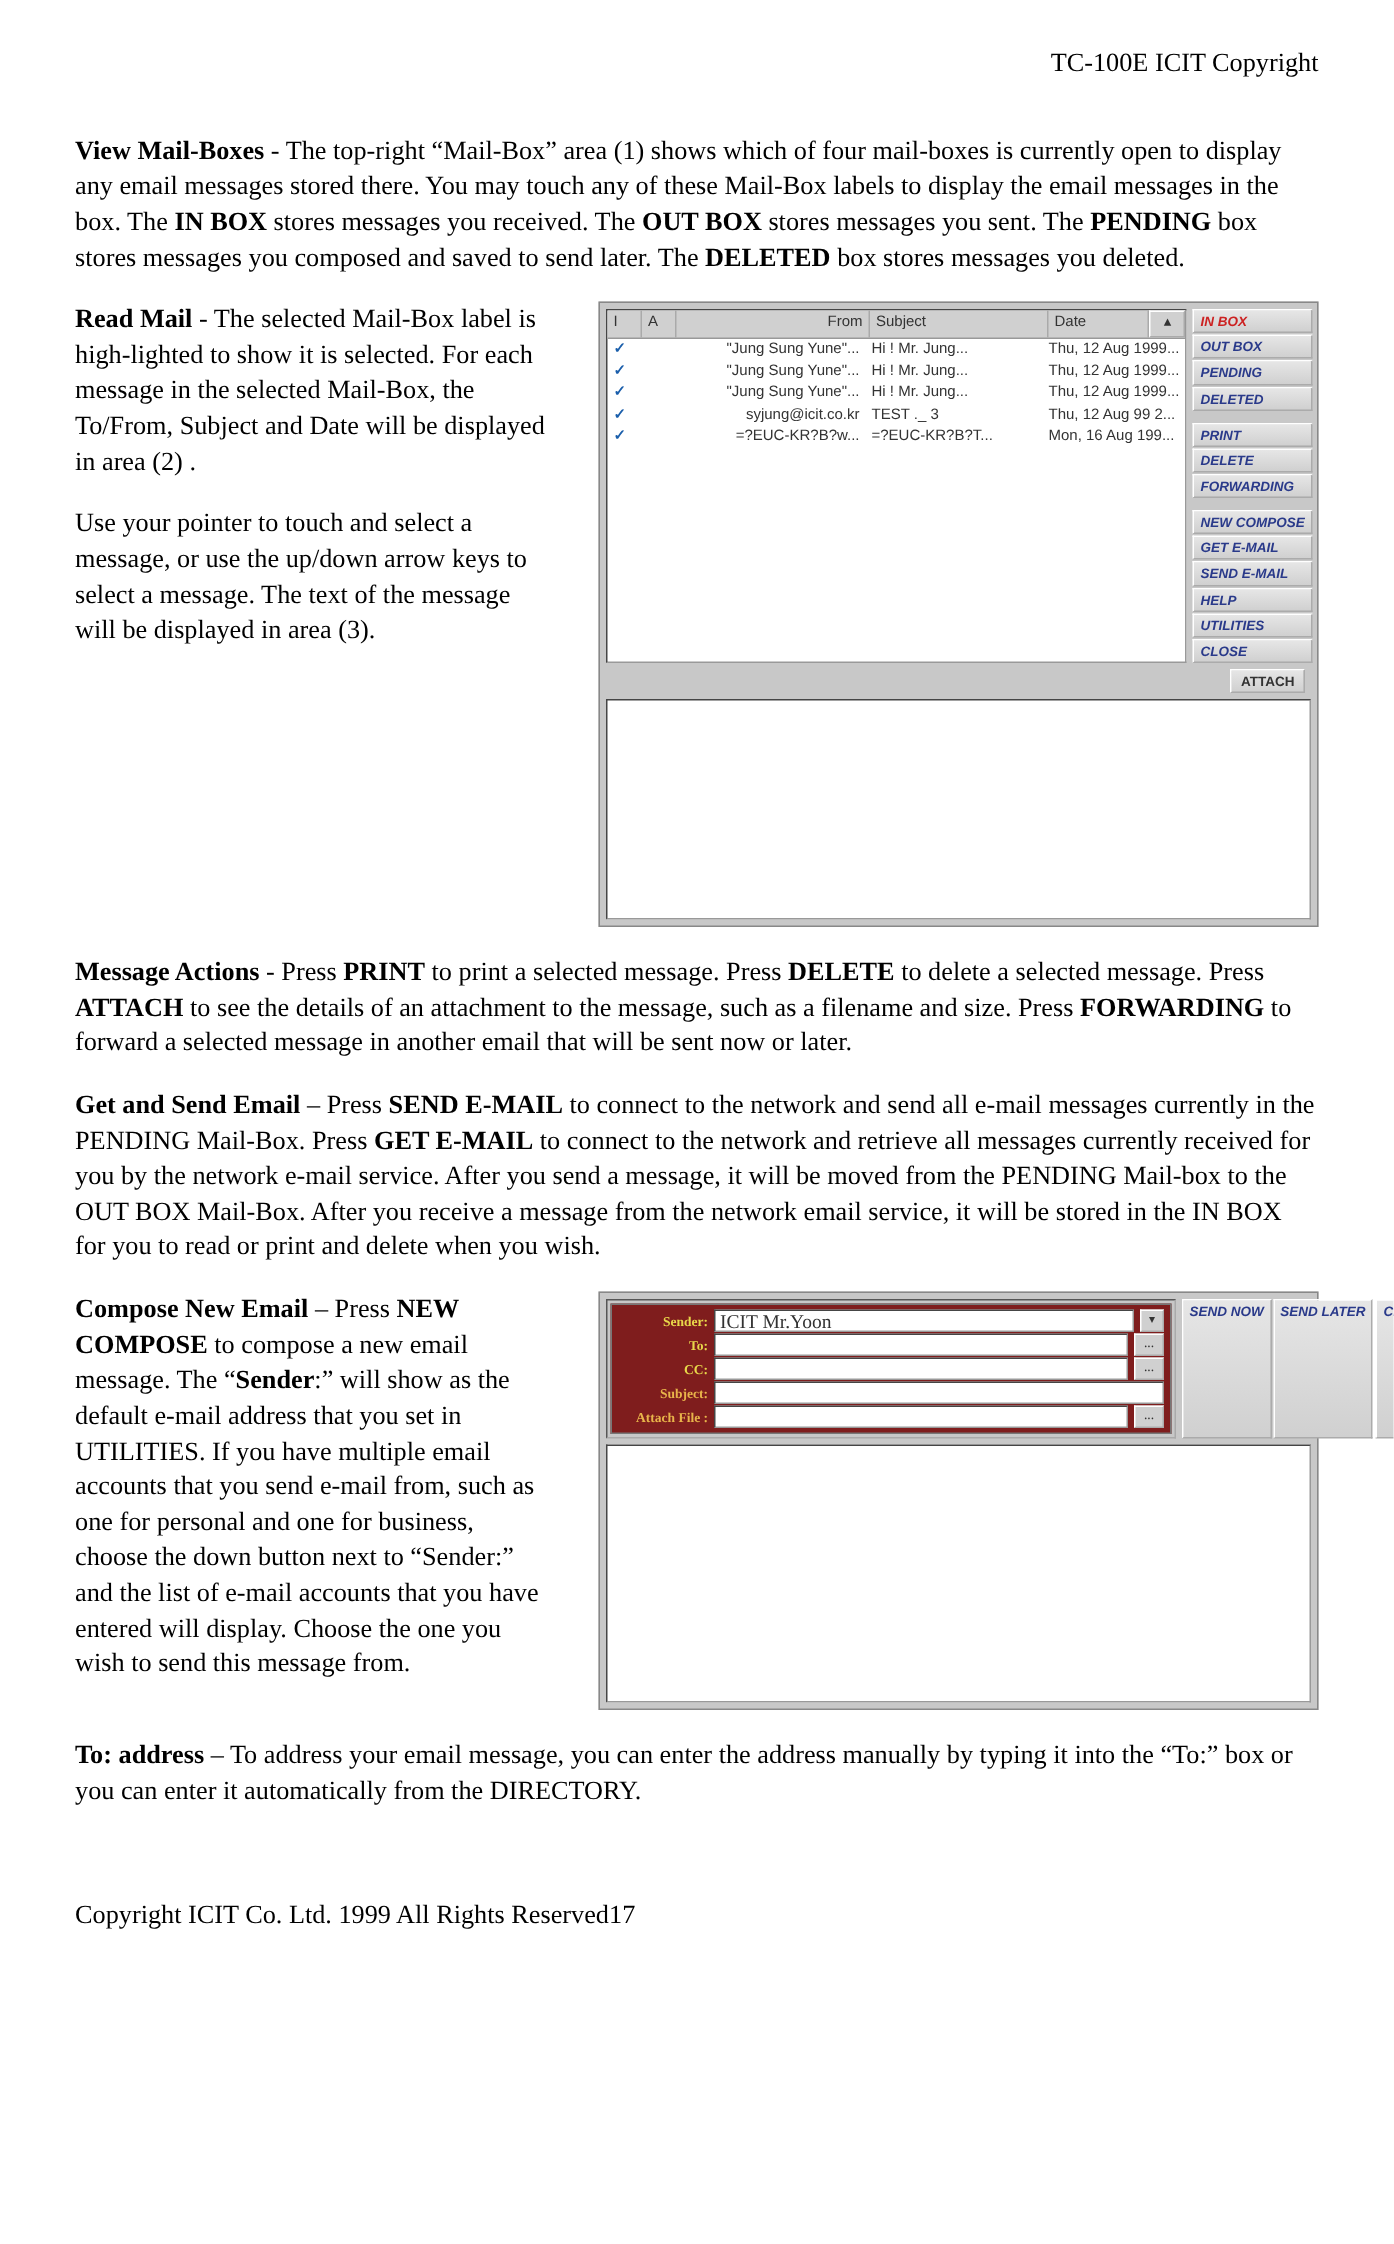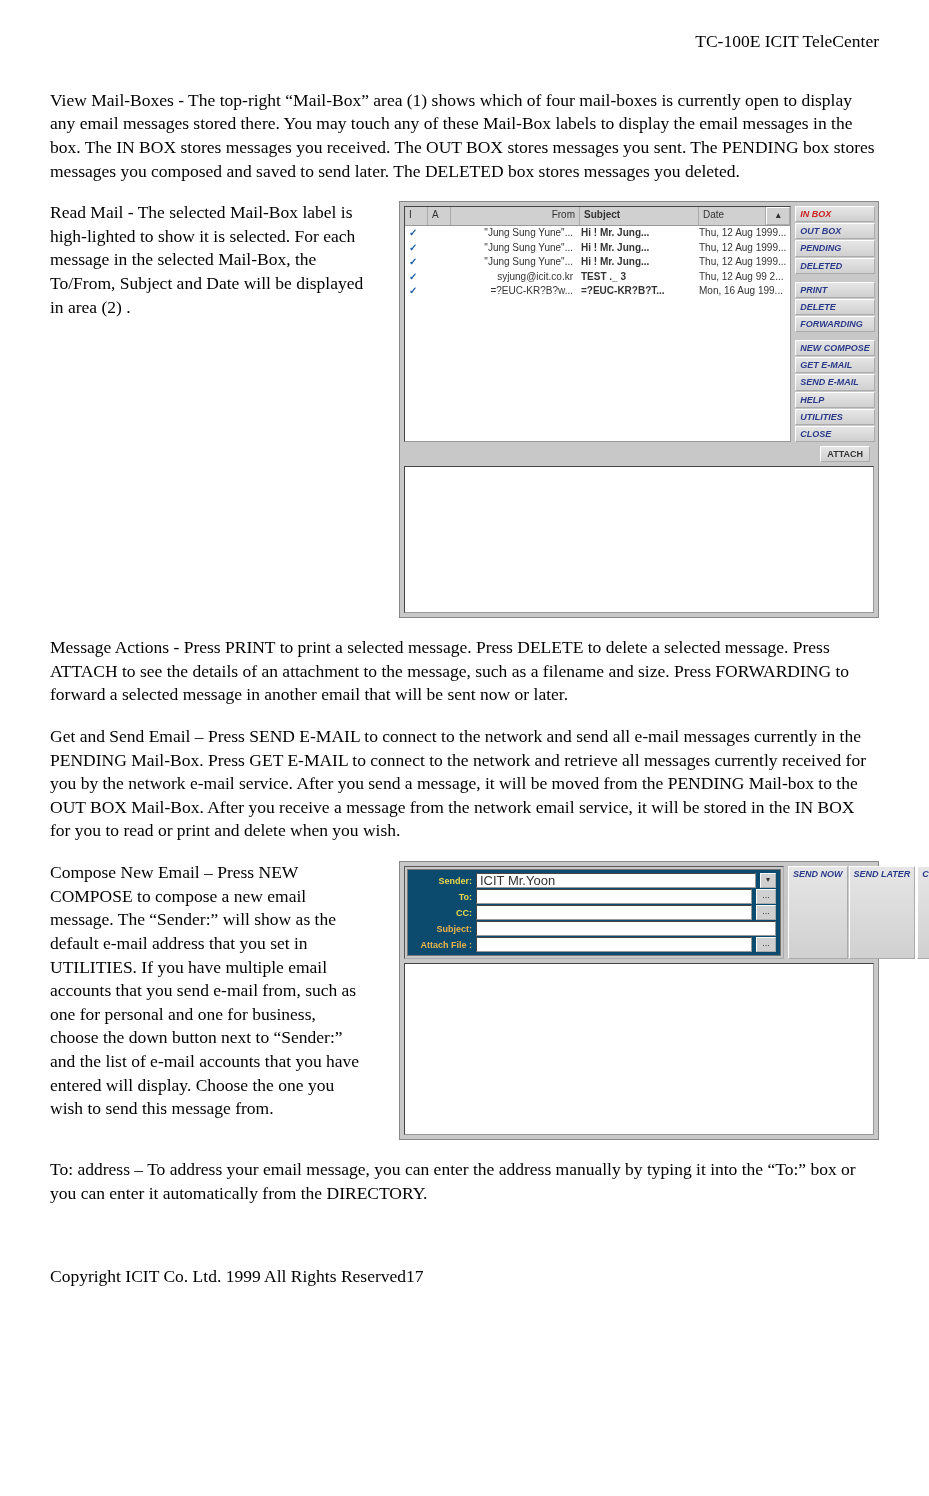--- a/index.html
+++ b/index.html
@@ -13,21 +13,21 @@
     max-width: 929px;
     box-sizing: border-box;
   }
   .header {
     text-align: right;
     margin-bottom: 35px;
   }
   .para {
     margin: 0 0 18px 0;
   }
-  .bold { font-weight: normal; }
+  .bold { font-weight: bold; }
   .footer {
     margin-top: 60px;
     display: flex;
   }
   .section-row {
     display: flex;
     align-items: flex-start;
     gap: 34px;
     margin-bottom: 18px;
   }
@@ -56,21 +56,21 @@
     border-bottom: 1px solid #999;
   }
   .s1-list-header span {
     padding: 1px 4px;
     border-right: 1px solid #aaa;
     font-size: 10px;
   }
   .s1-col-i { width: 14px; }
   .s1-col-a { width: 14px; }
   .s1-col-from { width: 120px; text-align: right; }
-  .s1-col-subj { width: 110px; font-weight: bold; }
+  .s1-col-subj { width: 110px; }
   .s1-col-date { flex: 1; }
   .s1-row { display: flex; border-bottom: 1px dotted transparent; }
   .s1-row span { padding: 0 4px; white-space: nowrap; overflow: hidden; }
   .s1-check { color: #1a5eab; font-weight: bold; }
   .s1-sidebar { width: 86px; display: flex; flex-direction: column; gap: 1px; }
   .s1-btn {
     background: linear-gradient(#e6e6e6,#d0d0d0);
     border: 1px outset #fff;
     padding: 1px 4px;
     font-size: 9px;
@@ -114,22 +114,23 @@
   }
   .s2-top { display: flex; gap: 4px; }
   .s2-form {
     flex: 1;
     background: #c8c8c8;
     border: 1px inset #aaa;
     padding: 2px;
   }
   .s2-form-inner {
     border: 1px solid #777;
-    background: #0c4a6e;
+    background: #7f1d1d;
     padding: 2px 4px;
+    font-family: Liberation Serif, serif;
   }
   .s2-row { display: flex; align-items: center; gap: 4px; margin: 1px 0; }
   .s2-label {
     width: 60px;
     text-align: right;
     font-size: 9px;
     font-weight: bold;
   }
   .s2-label.yellow { color: #e8d84a; }
   .s2-label.orange { color: #e8b44a; }
@@ -172,32 +173,33 @@
     border: 1px outset #fff;
     text-align: center;
     line-height: 12px;
     font-size: 8px;
   }
 </style>
 </head>
 <body>
 
 <div class="header">
-  <div>TC-100E ICIT TeleCenter</div>
+  <div>TC-100E ICIT Copyright</div>
 </div>
 
 <p class="para">
   <span class="bold">View Mail-Boxes </span><span>- The top-right “Mail-Box” area (1) shows which of four mail-boxes is currently open to display any email messages stored there. You may touch any of these Mail-Box labels to display the email messages in the box. The </span><span class="bold">IN BOX</span><span> stores messages you received. The </span><span class="bold">OUT BOX</span><span> stores messages you sent. The </span><span class="bold">PENDING</span><span> box stores messages you composed and saved to send later. The </span><span class="bold">DELETED</span><span> box stores messages you deleted.</span>
 </p>
 
 <div class="section-row">
   <div class="section-text">
     <p class="para">
       <span class="bold">Read Mail </span><span>- The selected Mail-Box label is high-lighted to show it is selected. For each message in the selected Mail-Box, the To/From, Subject and Date will be displayed in area (2) .</span>
     </p>
+    <p class="para">Use your pointer to touch and select a message, or use the up/down arrow keys to select a message. The text of the message will be displayed in area (3).</p>
   </div>
 
   <div class="shot1">
     <div class="s1-top">
       <div class="s1-list">
         <div class="s1-list-header">
           <span class="s1-col-i">I</span>
           <span class="s1-col-a">A</span>
           <span class="s1-col-from">From</span>
           <span class="s1-col-subj">Subject</span>

